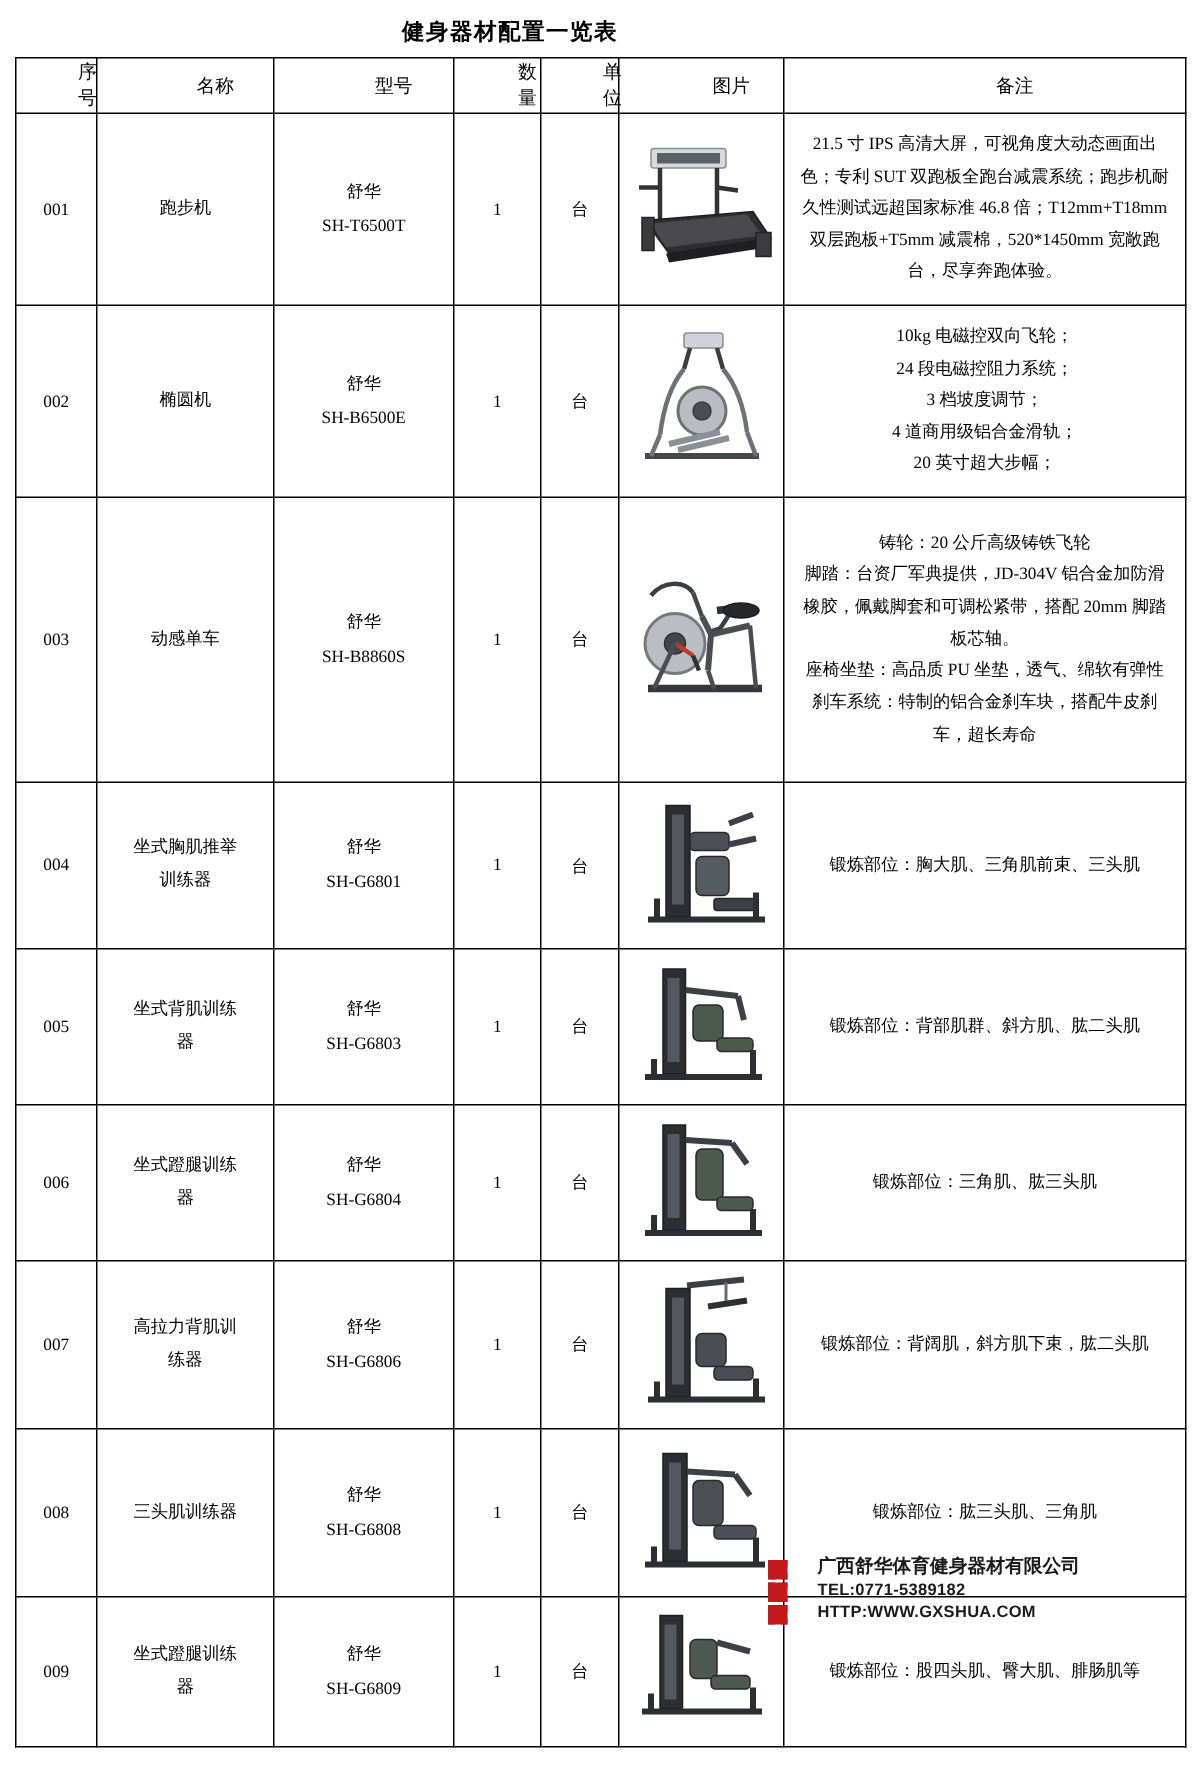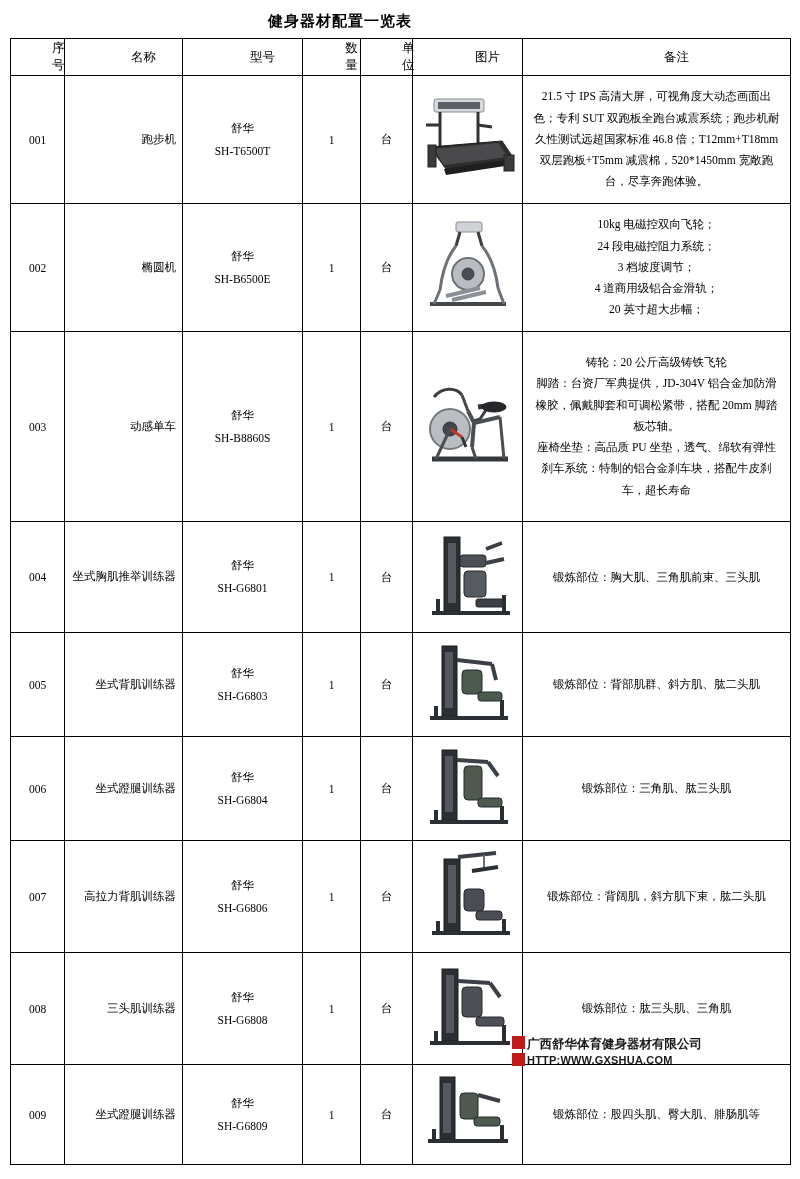--- a/index.html
+++ b/index.html
@@ -51,23 +51,23 @@
   col.c-model  { width: 120px; }
   col.c-qty    { width: 58px; }
   col.c-unit   { width: 52px; }
   col.c-pic    { width: 110px; }
   col.c-remark { width: 268px; }
 
   td.cell-center {
     text-align: center;
   }
   td.cell-name {
-    text-align: right;
+    text-align: center;
     line-height: 1.9;
-    padding: 2px 6px;
+    padding: 2px 23px;
   }
   td.cell-model {
     text-align: center;
     line-height: 2.0;
     padding: 2px 4px;
     margin-left: 16px;
   }
   td.cell-remark {
     padding: 6px 8px;
     line-height: 1.85;
@@ -93,22 +93,22 @@
   .company-block {
     position: absolute;
     left: 512px;
     top: 1036px;
     width: 280px;
     font-family: "Liberation Sans", sans-serif;
     color: #1a1a1a;
   }
   .company-line {
     display: flex;
-    align-items: flex-start;
-    gap: 2px;
+    align-items: flex-end;
+    gap: 20px;
     line-height: 1.35;
   }
   .company-name {
     font-size: 12.5px;
     font-weight: bold;
     font-family: "Liberation Serif", serif;
   }
   .company-tel, .company-url {
     font-size: 11px;
     font-weight: bold;
@@ -435,17 +435,21 @@
     </tbody>
   </table>
 
   <div class="company-block">
     <div class="company-line">
       <span class="qr"></span>
       <span class="company-name">广西舒华体育健身器材有限公司</span>
     </div>
     <div class="company-line">
       <span class="qr"></span>
+      <span class="company-tel">TEL:0771-5389182</span>
+    </div>
+    <div class="company-line">
+      <span class="qr"></span>
       <span class="company-url">HTTP:WWW.GXSHUA.COM</span>
     </div>
   </div>
 
 </div>
 
 </body></html>

